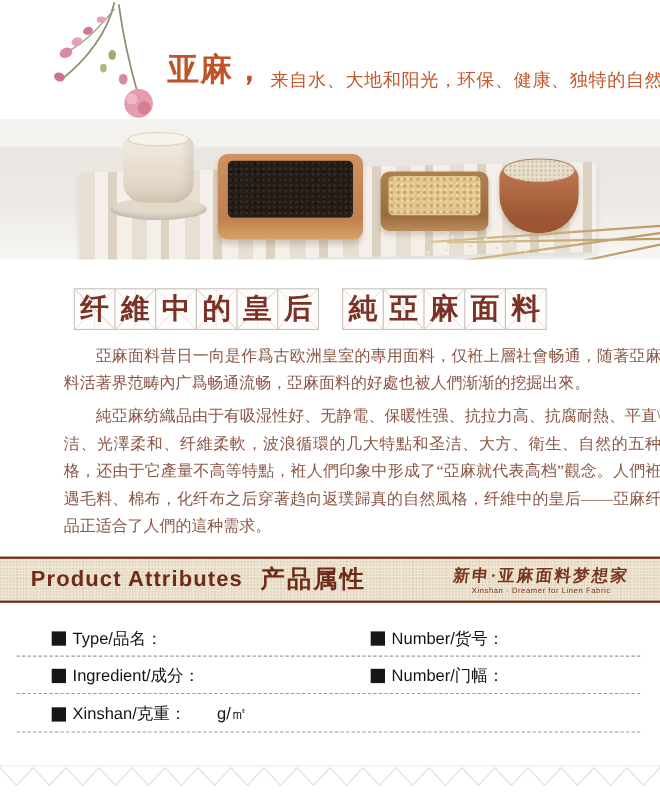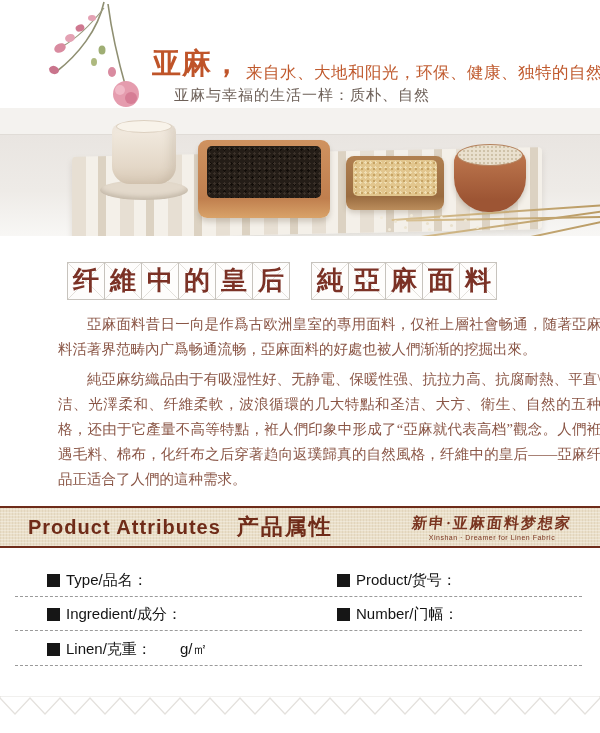--- a/index.html
+++ b/index.html
@@ -116,21 +116,20 @@
     <circle cx="123" cy="98" r="6" fill="#d67d95"></circle>
     <ellipse cx="104" cy="72" rx="4" ry="5" fill="#d98ba0"></ellipse>
     <ellipse cx="94" cy="50" rx="3.5" ry="4.5" fill="#9fae74"></ellipse>
     <ellipse cx="86" cy="62" rx="3" ry="4" fill="#aeb97f"></ellipse>
   </svg>
 
   <div class="hero-line">
     <span class="hero-lead">亚麻，</span>
     <span class="hero-rest">来自水、大地和阳光，环保、健康、独特的自然美感</span>
   </div>
-  <div class="hero-sub">亚麻与幸福的生活一样：质朴、自然</div>
 
   <div class="photo">
     <div class="wall"></div>
     <div class="table"></div>
     <div class="runner"></div>
     <div class="saucer"></div>
     <div class="cup"></div>
     <div class="cup-rim"></div>
     <div class="tray-big"></div>
     <div class="seeds-dark"></div>
@@ -196,37 +195,37 @@
     </div>
   </div>
 
   <div class="form-row row-1">
     <div class="field left">
       <span class="bullet"></span>
       <span class="field-label">Type/品名：</span>
     </div>
     <div class="field right">
       <span class="bullet"></span>
-      <span class="field-label">Product/货号：</span>
+      <span class="field-label">Number/货号：</span>
     </div>
   </div>
   <div class="form-row row-2">
     <div class="field left">
       <span class="bullet"></span>
       <span class="field-label">Ingredient/成分：</span>
     </div>
     <div class="field right">
       <span class="bullet"></span>
       <span class="field-label">Number/门幅：</span>
     </div>
   </div>
   <div class="form-row row-3">
     <div class="field left">
       <span class="bullet"></span>
-      <span class="field-label">Linen/克重：</span>
+      <span class="field-label">Xinshan/克重：</span>
       <span class="unit">g/㎡</span>
     </div>
   </div>
 
   <svg class="torn" viewBox="0 0 600 26" preserveAspectRatio="none">
     <path d="M0,2 L15,18 L30,2 L45,18 L60,2 L75,18 L90,2 L105,18 L120,2 L135,18 L150,2 L165,18 L180,2 L195,18 L210,2 L225,18 L240,2 L255,18 L270,2 L285,18 L300,2 L315,18 L330,2 L345,18 L360,2 L375,18 L390,2 L405,18 L420,2 L435,18 L450,2 L465,18 L480,2 L495,18 L510,2 L525,18 L540,2 L555,18 L570,2 L585,18 L600,2 L600,0 L0,0 Z" fill="#ffffff" stroke="#e4e1dd" stroke-width="1.2"></path>
   </svg>
 
 </div>
 

